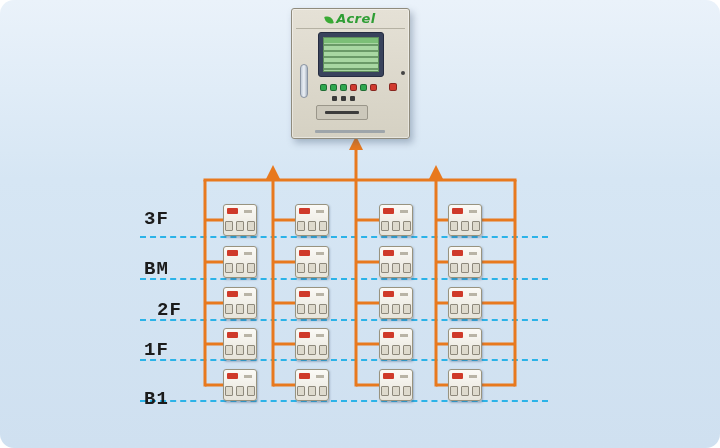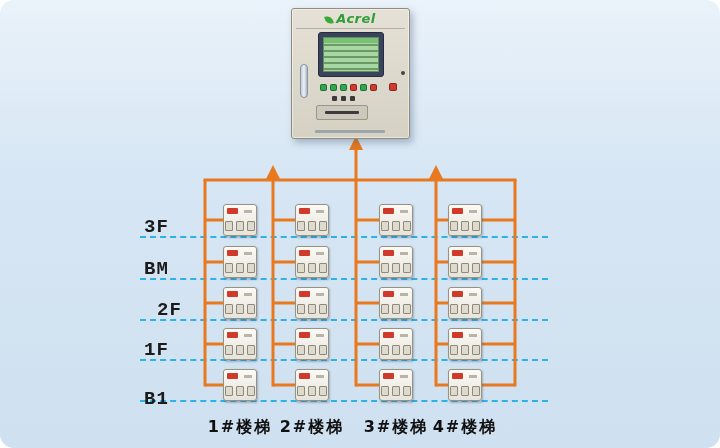--- a/index.html
+++ b/index.html
@@ -91,30 +91,26 @@
       <line x1="205" y1="385" x2="224" y2="385" stroke="#e8791e" stroke-width="3"></line>
       <line x1="273" y1="385" x2="296" y2="385" stroke="#e8791e" stroke-width="3"></line>
       <line x1="356" y1="385" x2="380" y2="385" stroke="#e8791e" stroke-width="3"></line>
       <line x1="436" y1="385" x2="449" y2="385" stroke="#e8791e" stroke-width="3"></line>
       <line x1="481" y1="385" x2="515" y2="385" stroke="#e8791e" stroke-width="3"></line>
       <polygon points="356,136 349,150 363,150" fill="#e8791e"></polygon>
       <polygon points="273,165 266,179 280,179" fill="#e8791e"></polygon>
       <polygon points="436,165 429,179 443,179" fill="#e8791e"></polygon>
     </svg>
 
-  <div class="floor-label" style="top:216px;left:144px">3F</div>
+  <div class="floor-label" style="top:208px;left:144px">3F</div>
   <div class="floor-label" style="top:258px;left:144px">BM</div>
   <div class="floor-label" style="top:299px;left:157px">2F</div>
   <div class="floor-label" style="top:339px;left:144px">1F</div>
   <div class="floor-label" style="top:388px;left:144px">B1</div>
 
-  <div class="stair-label" style="left:192px">1#楼梯</div>
-  <div class="stair-label" style="left:264px">2#楼梯</div>
-  <div class="stair-label" style="left:348px">3#楼梯</div>
-  <div class="stair-label" style="left:417px">4#楼梯</div>
 
   <div class="device-grid">
       <div class="device" style="top: 204px; left: 223px;">
     <span class="badge"></span>
     <span class="tag"></span>
     <span class="terms">
       <i class="term"></i>
       <i class="term"></i>
       <i class="term"></i>
     </span>

